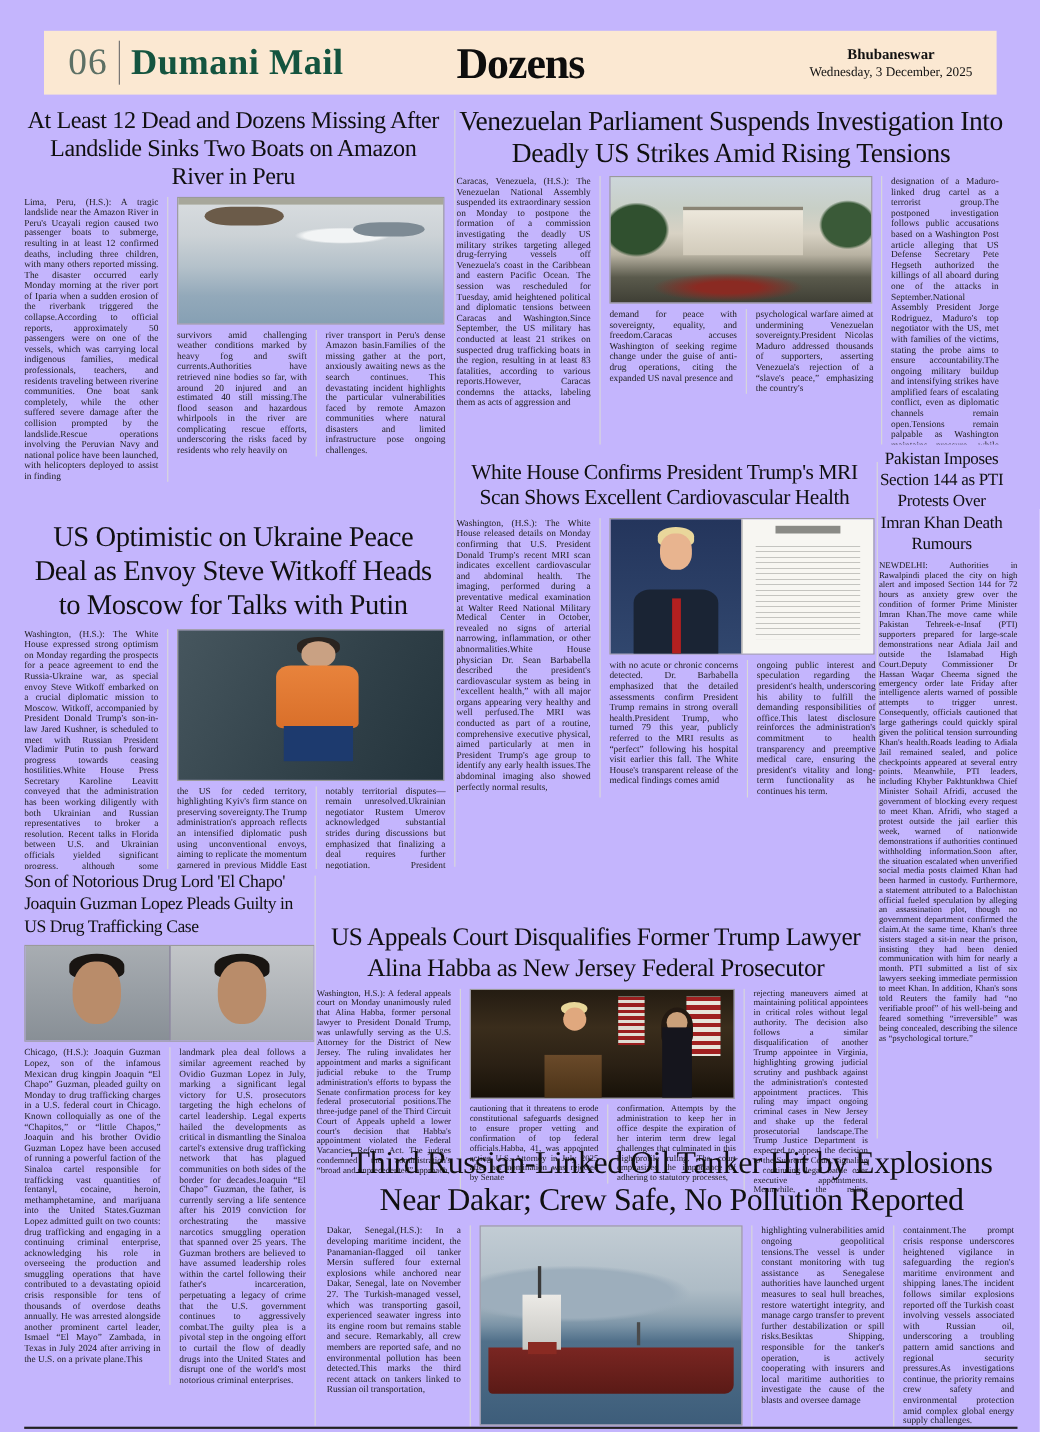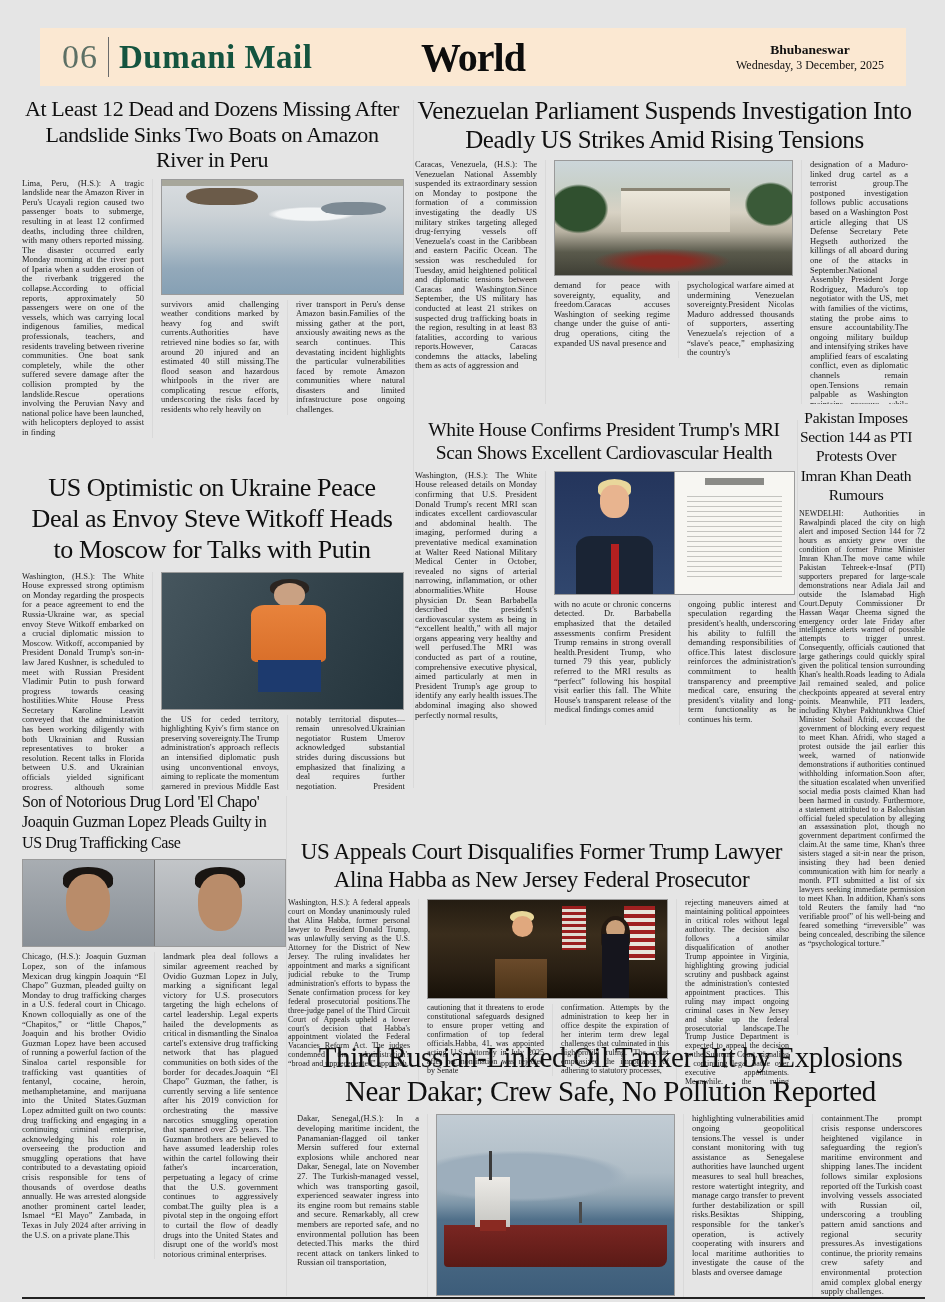--- a/index.html
+++ b/index.html
@@ -1,17 +1,17 @@
 <!DOCTYPE html>
 <html><head>
 <meta charset="utf-8">
 <style>
   html,body{margin:0;padding:0;}
   body{width:945px;height:1302px;position:relative;background:#ffffff;font-family:"Liberation Serif","DejaVu Serif",serif;color:#1b1b1b;}
-  .page{position:absolute;inset:0;background:#e5e5e5;}
+  .page{position:absolute;inset:0;background:#c4b5fd;}
 
   
   .masthead{position:absolute;left:40px;top:28px;width:866px;height:58px;background:#fbe8d2;display:flex;align-items:center;justify-content:space-between;padding:0 22px;box-sizing:border-box;}
   .mh-left{display:flex;align-items:center;gap:10px;}
   .pageno{font-size:34px;color:#5d7065;font-weight:400;letter-spacing:1px;}
   .mh-rule{width:1px;height:40px;background:#6b6b6b;display:inline-block;}
   .paper{font-size:33px;font-weight:700;color:#14543f;letter-spacing:0.5px;}
   .section{position:absolute;left:0;right:0;text-align:center;font-size:40px;font-weight:700;color:#0d0d0d;letter-spacing:-1px;pointer-events:none;}
   .mh-right{text-align:center;z-index:2;}
   .city{font-size:13.5px;font-weight:700;color:#111;}
@@ -108,21 +108,21 @@
 <body>
 
 <div class="page">
 
   <header class="masthead">
     <div class="mh-left">
       <span class="pageno">06</span>
       <span class="mh-rule"></span>
       <span class="paper">Dumani Mail</span>
     </div>
-    <div class="section">World</div>
+    <div class="section">Dozens</div>
     <div class="mh-right">
       <div class="city">Bhubaneswar</div>
       <div class="date">Wednesday, 3 December, 2025</div>
     </div>
   </header>
 
   <article class="art" style="left:22px;top:96px;width:392px;height:374px;">
     <h1 class="hl hl-peru">At Least 12 Dead and Dozens Missing After Landslide Sinks Two Boats on Amazon River in Peru</h1>
     <div class="cols">
       <div class="col" style="width:122px;">Lima, Peru, (H.S.): A tragic landslide near the Amazon River in Peru's Ucayali region caused two passenger boats to submerge, resulting in at least 12 confirmed deaths, including three children, with many others reported missing. The disaster occurred early Monday morning at the river port of Iparia when a sudden erosion of the riverbank triggered the collapse.According to official reports, approximately 50 passengers were on one of the vessels, which was carrying local indigenous families, medical professionals, teachers, and residents traveling between riverine communities. One boat sank completely, while the other suffered severe damage after the collision prompted by the landslide.Rescue operations involving the Peruvian Navy and national police have been launched, with helicopters deployed to assist in finding</div>

